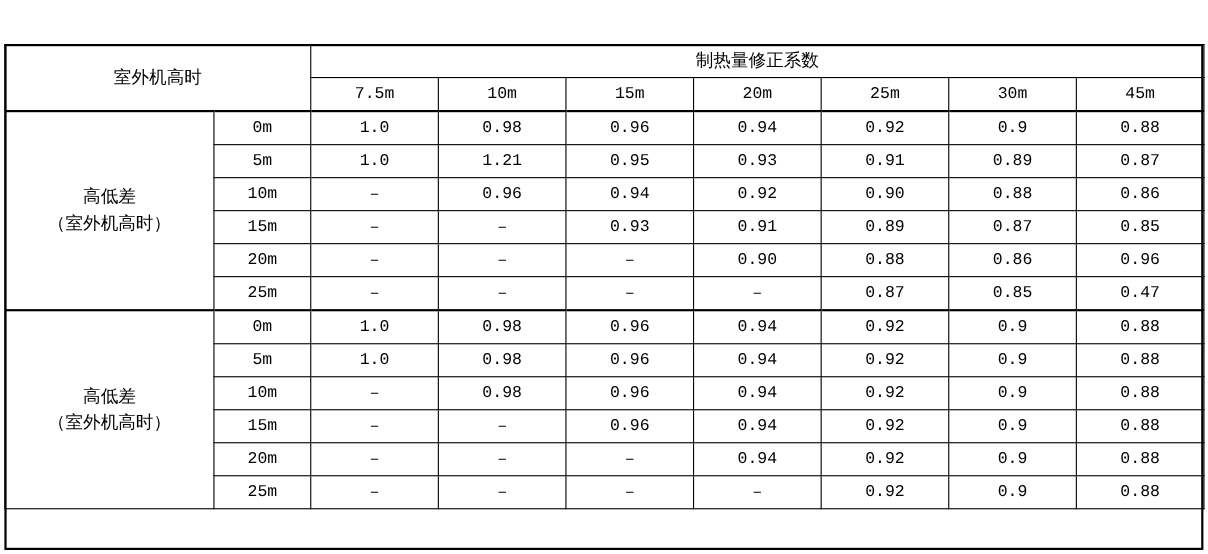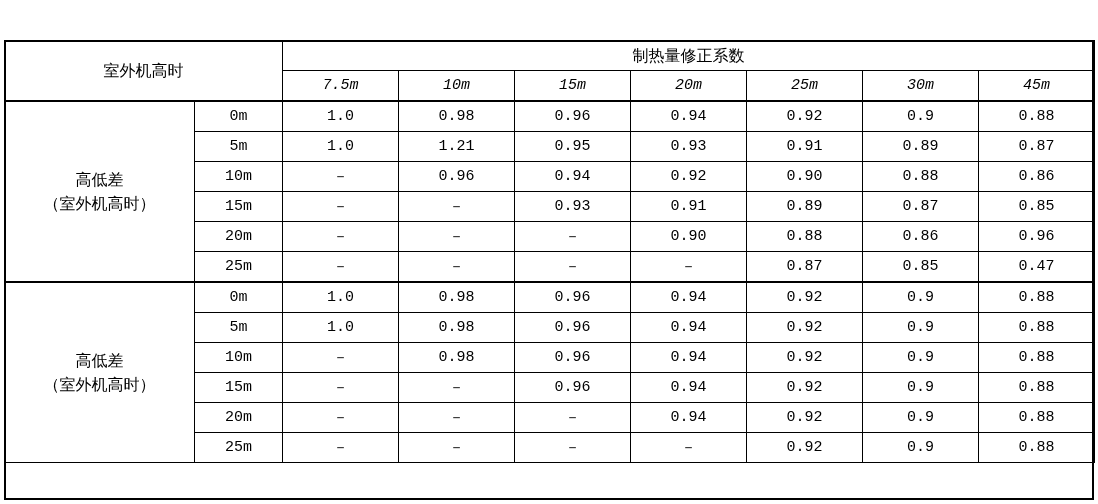--- a/index.html
+++ b/index.html
@@ -57,21 +57,21 @@
     position: absolute;
     left: 4px;
     top: 40px;
     width: 1090px;
     height: 460px;
     border: 2px solid #000000;
     box-sizing: border-box;
     pointer-events: none;
   }
   .hdr-top { height: 38px; }
-  .hdr-sub { height: 33px; font-style: italic; }
+  .hdr-sub { height: 33px; }
   .rowlabel {
     font-family: "Liberation Mono", monospace;
     font-size: 14px;
   }
   .group-label {
     font-family: "Liberation Sans", sans-serif;
     font-size: 16px;
     line-height: 1.55;
   }
   .dash { font-family: "Liberation Serif", serif; font-size: 15px; }

